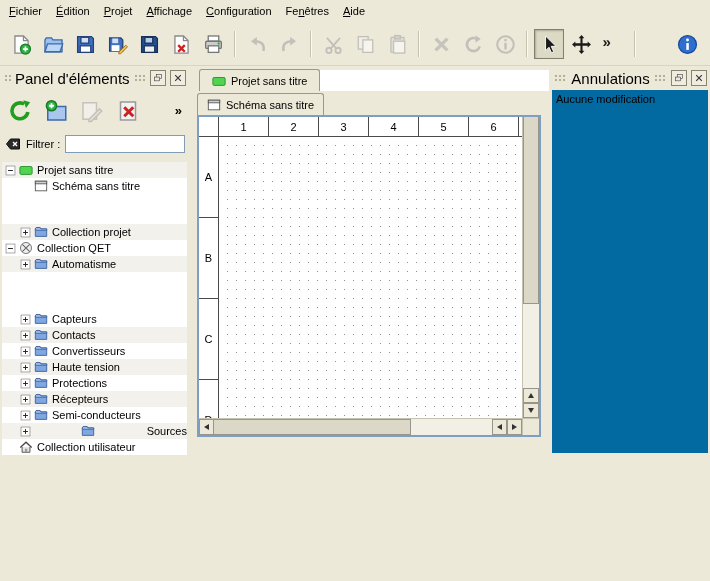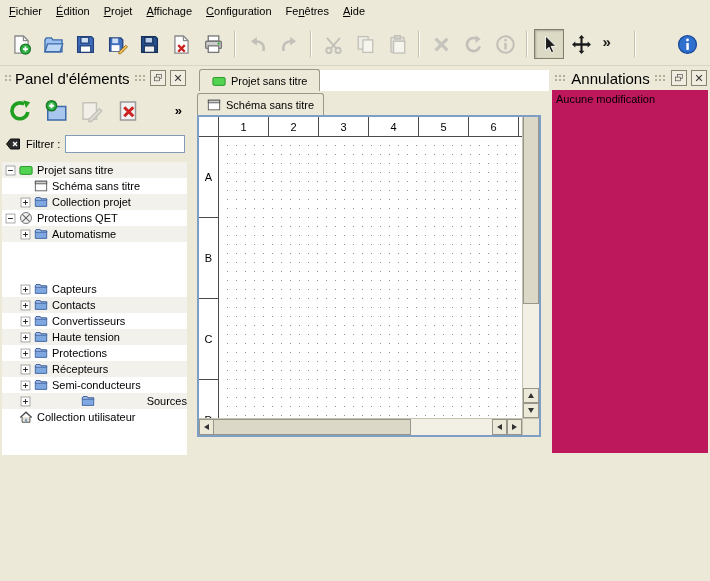--- a/index.html
+++ b/index.html
@@ -95,21 +95,21 @@
   .hfill{flex:1;}
   .sb-corner{width:16px;flex:none;background:#ece9d8;border-left:1px solid #c6c2b0;}
   .tri{width:0;height:0;}
   .tri.up{border-left:3.5px solid transparent;border-right:3.5px solid transparent;border-bottom:5px solid #333;}
   .tri.down{border-left:3.5px solid transparent;border-right:3.5px solid transparent;border-top:5px solid #333;}
   .tri.left{border-top:3.5px solid transparent;border-bottom:3.5px solid transparent;border-right:5px solid #333;}
   .tri.right{border-top:3.5px solid transparent;border-bottom:3.5px solid transparent;border-left:5px solid #333;}
 
   
   .dock-right{width:161px;flex:none;box-sizing:border-box;display:flex;flex-direction:column;padding:0 2px 2px 3px;min-height:0;}
-  .undo-view{flex:1;background:#be185d;font-size:11px;padding:3px 4px;min-height:0;}
+  .undo-view{flex:1;background:#0369a1;font-size:11px;padding:3px 4px;min-height:0;}
 </style>
 </head>
 <body>
 
 <div class="app">
 
   <div class="menubar">
       <div class="menu-item"><u>F</u>ichier</div>
       <div class="menu-item"><u>É</u>dition</div>
       <div class="menu-item"><u>P</u>rojet</div>
@@ -370,21 +370,21 @@
           <div class="tree-row" style="padding-left: 18px;">
             <span class="exp-spacer"></span>
             <span class="titem-icon">
               <svg viewBox="0 0 16 16">
                 <rect x="1.5" y="2.5" width="13" height="11" fill="#fff" stroke="#555"></rect>
                 <rect x="1.5" y="2.5" width="13" height="3" fill="#cfcfcf" stroke="#555"></rect>
               </svg>
             </span>
             <span>Schéma sans titre</span>
           </div>
-          <div class="tree-row alt" style="padding-left: 18px;">
+          <div class="tree-row alt" style="padding-left: 18px; margin-top: 30px;">
             <span class="expander">
               <svg viewBox="0 0 16 16">
                 <rect x="1.5" y="1.5" width="13" height="13" fill="#fff" stroke="#848484"></rect>
                 <path d="M4.5 8h7M8 4.5v7" stroke="#222" stroke-width="1.4"></path>
               </svg>
             </span>
             <span class="titem-icon">
               <svg viewBox="0 0 16 16">
                 <path d="M1.5 13V4.5l1-1.5h4.5l1 1.5h6.5V13z" fill="#7fa8e0" stroke="#3a5f9e"></path>
                 <path d="M1.5 6V4.5l1-1.5h4.5l1 1.5h6.5V6z" fill="#a9c6ee" stroke="#3a5f9e"></path>
@@ -398,21 +398,21 @@
                 <rect x="1.5" y="1.5" width="13" height="13" fill="#fff" stroke="#848484"></rect>
                 <path d="M4.5 8h7" stroke="#222" stroke-width="1.4"></path>
               </svg>
             </span>
             <span class="titem-icon">
               <svg viewBox="0 0 16 16">
                 <circle cx="8" cy="8" r="6.3" fill="#f0f0f0" stroke="#666"></circle>
                 <path d="M3.8 3.8l8.4 8.4M12.2 3.8l-8.4 8.4" stroke="#666" stroke-width="1.2"></path>
               </svg>
             </span>
-            <span>Protections QET</span>
+            <span>Collection QET</span>
           </div>
           <div class="tree-row alt" style="padding-left: 18px;">
             <span class="expander">
               <svg viewBox="0 0 16 16">
                 <rect x="1.5" y="1.5" width="13" height="13" fill="#fff" stroke="#848484"></rect>
                 <path d="M4.5 8h7M8 4.5v7" stroke="#222" stroke-width="1.4"></path>
               </svg>
             </span>
             <span class="titem-icon">
               <svg viewBox="0 0 16 16">

